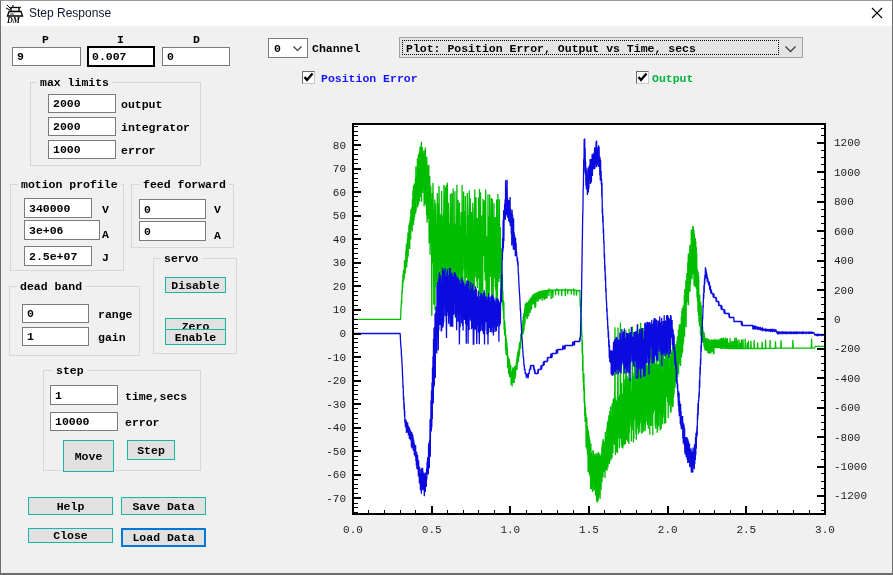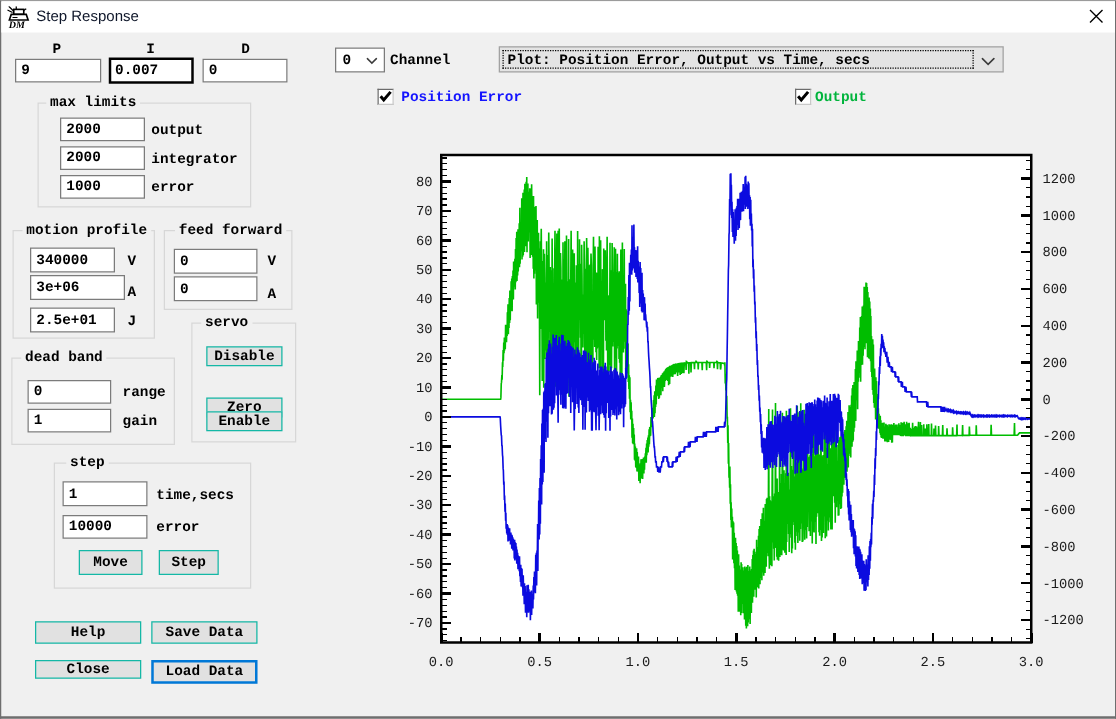--- a/index.html
+++ b/index.html
@@ -77,21 +77,21 @@
 <div class="inp" style="left:48px;top:140px;width:68px;height:19px">1000</div>
 <div class="lbl" style="left:121px;top:144px">error</div>
 
 <div class="grp" style="left:10px;top:184px;width:114px;height:87px">
     <span class="glab" style="left:7px">motion profile</span>
   </div>
 <div class="inp" style="left:24px;top:198px;width:68px;height:20px">340000</div>
 <div class="lbl" style="left:102px;top:203px">V</div>
 <div class="inp" style="left:24px;top:220px;width:76px;height:20px">3e+06</div>
 <div class="lbl" style="left:102px;top:228px">A</div>
-<div class="inp" style="left:24px;top:246px;width:68px;height:20px">2.5e+01</div>
+<div class="inp" style="left:24px;top:246px;width:68px;height:20px">2.5e+07</div>
 <div class="lbl" style="left:102px;top:251px">J</div>
 
 <div class="grp" style="left:131px;top:184px;width:103px;height:64px">
     <span class="glab" style="left:8px">feed forward</span>
   </div>
 <div class="inp" style="left:139px;top:199px;width:67px;height:20px">0</div>
 <div class="lbl" style="left:214px;top:203px">V</div>
 <div class="inp" style="left:139px;top:221px;width:67px;height:20px">0</div>
 <div class="lbl" style="left:214px;top:229px">A</div>
 
@@ -110,21 +110,21 @@
 <div class="inp" style="left:22px;top:327px;width:67px;height:19px">1</div>
 <div class="lbl" style="left:98px;top:331px">gain</div>
 
 <div class="grp" style="left:43px;top:370px;width:158px;height:101px">
     <span class="glab" style="left:9px">step</span>
   </div>
 <div class="inp" style="left:50px;top:385px;width:68px;height:20px">1</div>
 <div class="lbl" style="left:125px;top:390px">time,secs</div>
 <div class="inp" style="left:50px;top:412px;width:68px;height:19px">10000</div>
 <div class="lbl" style="left:125px;top:416px">error</div>
-<div class="btn" style="left:63px;top:440px;width:51px;height:20px">Move</div>
+<div class="btn" style="left:63px;top:440px;width:51px;height:32px">Move</div>
 <div class="btn" style="left:127px;top:440px;width:48px;height:20px">Step</div>
 
 <div class="btn" style="left:28px;top:497px;width:85px;height:18px">Help</div>
 <div class="btn" style="left:121px;top:497px;width:85px;height:18px">Save Data</div>
 <div class="btn" style="left:28px;top:528px;width:85px;height:15px">Close</div>
 <div class="btn" style="left:121px;top:528px;width:85px;height:19px;border:2px solid #0078d7">Load Data</div>
 
 <svg class="plot" style="position:absolute;left:0;top:0" width="893" height="575" viewBox="0 0 893 575">
  <rect x="353.0" y="124.0" width="472.0" height="390.0" fill="#ffffff" stroke="none"></rect>
  <polyline points="353.0,319.4 353.2,319.4 353.5,319.4 353.7,319.4 354.0,319.4 354.2,319.4 354.5,319.4 354.7,319.4 355.0,319.4 355.2,319.4 355.5,319.4 355.7,319.4 356.0,319.4 356.2,319.4 356.5,319.4 356.7,319.4 357.0,319.4 357.2,319.4 357.5,319.4 357.7,319.4 358.0,319.4 358.2,319.4 358.5,319.4 358.7,319.4 359.0,319.4 359.2,319.4 359.5,319.4 359.7,319.4 360.0,319.4 360.2,319.4 360.5,319.4 360.7,319.4 361.0,319.4 361.2,319.4 361.5,319.4 361.7,319.4 361.9,319.4 362.2,319.4 362.4,319.4 362.7,319.4 362.9,319.4 363.2,319.4 363.4,319.4 363.7,319.4 363.9,319.4 364.2,319.4 364.4,319.4 364.7,319.4 364.9,319.4 365.2,319.4 365.4,319.4 365.7,319.4 365.9,319.4 366.2,319.4 366.4,319.4 366.7,319.4 366.9,319.4 367.2,319.4 367.4,319.4 367.7,319.4 367.9,319.4 368.2,319.4 368.4,319.4 368.7,319.4 368.9,319.4 369.2,319.4 369.4,319.4 369.7,319.4 369.9,319.4 370.2,319.4 370.4,319.4 370.6,319.4 370.9,319.4 371.1,319.4 371.4,319.4 371.6,319.4 371.9,319.4 372.1,319.4 372.4,319.4 372.6,319.4 372.9,319.4 373.1,319.4 373.4,319.4 373.6,319.4 373.9,319.4 374.1,319.4 374.4,319.4 374.6,319.4 374.9,319.4 375.1,319.4 375.4,319.4 375.6,319.4 375.9,319.4 376.1,319.4 376.4,319.4 376.6,319.4 376.9,319.4 377.1,319.4 377.4,319.4 377.6,319.4 377.9,319.4 378.1,319.4 378.4,319.4 378.6,319.4 378.8,319.4 379.1,319.4 379.3,319.4 379.6,319.4 379.8,319.4 380.1,319.4 380.3,319.4 380.6,319.4 380.8,319.4 381.1,319.4 381.3,319.4 381.6,319.4 381.8,319.4 382.1,319.4 382.3,319.4 382.6,319.4 382.8,319.4 383.1,319.4 383.3,319.4 383.6,319.4 383.8,319.4 384.1,319.4 384.3,319.4 384.6,319.4 384.8,319.4 385.1,319.4 385.3,319.4 385.6,319.4 385.8,319.4 386.1,319.4 386.3,319.4 386.6,319.4 386.8,319.4 387.1,319.4 387.3,319.4 387.5,319.4 387.8,319.4 388.0,319.4 388.3,319.4 388.5,319.4 388.8,319.4 389.0,319.4 389.3,319.4 389.5,319.4 389.8,319.4 390.0,319.4 390.3,319.4 390.5,319.4 390.8,319.4 391.0,319.4 391.3,319.4 391.5,319.4 391.8,319.4 392.0,319.4 392.3,319.4 392.5,319.4 392.8,319.4 393.0,319.4 393.3,319.4 393.5,319.4 393.8,319.4 394.0,319.4 394.3,319.4 394.5,319.4 394.8,319.4 395.0,319.4 395.3,319.4 395.5,319.4 395.8,319.4 396.0,319.4 396.2,319.4 396.5,319.4 396.7,319.4 397.0,319.4 397.2,319.4 397.5,319.4 397.7,319.4 398.0,319.4 398.2,319.4 398.5,319.4 398.7,319.4 399.0,319.4 399.2,319.4 399.5,319.4 399.7,319.4 400.0,319.4 400.2,319.4 400.5,319.4 400.7,318.1 401.0,306.9 401.2,305.9 401.5,300.1 401.7,303.7 402.0,289.8 402.2,293.6 402.5,280.0 402.7,288.6 403.0,274.1 403.2,282.6 403.5,270.1 403.7,280.4 404.0,270.2 404.2,279.1 404.5,259.9 404.7,272.1 404.9,261.6 405.2,273.8 405.4,260.0 405.7,268.7 405.9,249.8 406.2,263.3 406.4,243.5 406.7,267.3 406.9,245.4 407.2,262.3 407.4,238.4 407.7,258.3 407.9,232.5 408.2,256.2 408.4,238.7 408.7,246.9 408.9,225.0 409.2,248.7 409.4,222.9 409.7,248.9 409.9,220.9 410.2,238.9 410.4,216.4 410.7,239.6 410.9,209.2 411.2,227.7 411.4,211.3 411.7,229.4 411.9,207.0 412.2,231.6 412.4,199.2 412.7,225.7 412.9,190.5 413.1,221.8 413.4,185.4 413.6,224.7 413.9,191.7 414.1,220.3 414.4,183.5 414.6,217.1 414.9,186.6 415.1,208.8 415.4,178.6 415.6,213.8 415.9,166.2 416.1,211.0 416.4,182.8 416.6,199.5 416.9,184.3 417.1,201.0 417.4,158.6 417.6,207.6 417.9,167.4 418.1,205.4 418.4,154.2 418.6,204.1 418.9,165.2 419.1,193.6 419.4,151.7 419.6,201.6 419.9,147.1 420.1,181.9 420.4,149.8 420.6,197.0 420.9,145.5 421.1,186.2 421.4,141.7 421.6,201.7 421.8,156.6 422.1,187.5 422.3,146.9 422.6,193.1 422.8,153.4 423.1,185.9 423.3,165.0 423.6,183.4 423.8,150.6 424.1,206.4 424.3,162.8 424.6,189.4 424.8,150.8 425.1,204.0 425.3,147.4 425.6,180.0 425.8,159.0 426.1,205.4 426.3,156.8 426.6,214.9 426.8,156.8 427.1,222.7 427.3,178.2 427.6,218.9 427.8,165.5 428.1,216.4 428.3,181.4 428.6,202.8 428.8,164.8 429.1,243.5 429.3,202.2 429.6,214.3 429.8,176.1 430.1,254.8 430.3,198.7 430.5,242.2 430.8,186.3 431.0,238.4 431.3,198.9 431.5,229.5 431.8,316.1 432.0,236.6 432.3,193.0 432.5,263.2 432.8,198.9 433.0,183.0 433.3,222.2 433.5,244.9 433.8,304.8 434.0,261.3 434.3,208.9 434.5,272.0 434.8,199.5 435.0,310.1 435.3,213.9 435.5,203.1 435.8,221.4 436.0,287.2 436.3,227.2 436.5,254.1 436.8,226.0 437.0,280.4 437.3,193.0 437.5,290.6 437.8,204.1 438.0,304.9 438.3,240.3 438.5,275.4 438.8,221.1 439.0,186.1 439.2,203.9 439.5,265.1 439.7,220.9 440.0,287.5 440.2,213.6 440.5,315.1 440.7,220.4 441.0,296.6 441.2,216.2 441.5,281.2 441.7,190.9 442.0,270.0 442.2,231.0 442.5,268.5 442.7,315.8 443.0,260.2 443.2,214.7 443.5,293.7 443.7,218.2 444.0,184.7 444.2,212.1 444.5,309.4 444.7,231.8 445.0,280.6 445.2,231.2 445.5,186.8 445.7,213.3 446.0,286.9 446.2,302.1 446.5,184.7 446.7,226.3 447.0,283.2 447.2,221.8 447.4,182.8 447.7,241.2 447.9,281.9 448.2,228.9 448.4,202.5 448.7,214.7 448.9,291.9 449.2,235.3 449.4,286.5 449.7,223.6 449.9,278.3 450.2,317.4 450.4,193.9 450.7,228.1 450.9,290.4 451.2,235.2 451.4,278.4 451.7,242.5 451.9,193.1 452.2,227.5 452.4,285.2 452.7,214.5 452.9,283.5 453.2,188.4 453.4,302.6 453.7,225.0 453.9,271.5 454.2,236.8 454.4,272.1 454.7,230.7 454.9,191.3 455.2,317.4 455.4,240.1 455.7,240.7 455.9,289.2 456.1,223.5 456.4,277.3 456.6,227.1 456.9,184.7 457.1,224.3 457.4,276.7 457.6,212.2 457.9,297.2 458.1,199.7 458.4,296.3 458.6,311.2 458.9,278.1 459.1,243.0 459.4,202.7 459.6,237.1 459.9,273.8 460.1,241.7 460.4,291.5 460.6,226.0 460.9,273.6 461.1,212.2 461.4,284.2 461.6,230.1 461.9,304.2 462.1,184.9 462.4,294.9 462.6,236.0 462.9,286.2 463.1,211.5 463.4,255.9 463.6,191.5 463.9,250.1 464.1,222.4 464.4,270.2 464.6,211.1 464.8,284.8 465.1,314.1 465.3,195.9 465.6,220.1 465.8,253.0 466.1,235.6 466.3,277.9 466.6,238.5 466.8,267.1 467.1,240.4 467.3,193.1 467.6,213.9 467.8,295.7 468.1,215.0 468.3,304.7 468.6,227.6 468.8,294.6 469.1,224.7 469.3,190.5 469.6,213.3 469.8,296.1 470.1,216.1 470.3,198.2 470.6,226.6 470.8,302.6 471.1,245.9 471.3,262.7 471.6,212.3 471.8,289.8 472.1,211.7 472.3,287.5 472.6,218.0 472.8,202.8 473.1,212.1 473.3,289.7 473.5,239.0 473.8,312.0 474.0,235.7 474.3,287.4 474.5,223.3 474.8,189.4 475.0,234.6 475.3,271.8 475.5,226.5 475.8,277.5 476.0,197.2 476.3,240.9 476.5,220.6 476.8,281.7 477.0,218.0 477.3,288.0 477.5,241.7 477.8,278.8 478.0,218.3 478.3,277.9 478.5,197.5 478.8,235.2 479.0,213.0 479.3,294.5 479.5,189.0 479.8,285.6 480.0,239.0 480.3,306.7 480.5,192.3 480.8,266.9 481.0,226.7 481.3,267.1 481.5,225.3 481.7,294.5 482.0,215.4 482.2,279.8 482.5,215.2 482.7,317.4 483.0,198.9 483.2,252.5 483.5,237.8 483.7,256.2 484.0,225.5 484.2,200.3 484.5,218.1 484.7,272.6 485.0,226.9 485.2,280.4 485.5,222.8 485.7,189.4 486.0,247.2 486.2,306.3 486.5,236.2 486.7,296.1 487.0,237.3 487.2,297.2 487.5,248.1 487.7,292.0 488.0,194.3 488.2,290.6 488.5,216.3 488.7,302.2 489.0,249.4 489.2,294.6 489.5,237.7 489.7,194.4 490.0,216.4 490.2,277.1 490.4,222.1 490.7,265.6 490.9,217.4 491.2,273.3 491.4,197.9 491.7,315.6 491.9,242.7 492.2,286.1 492.4,199.1 492.7,273.1 492.9,217.9 493.2,311.5 493.4,227.3 493.7,278.7 493.9,203.0 494.2,275.5 494.4,218.2 494.7,276.7 494.9,235.7 495.2,287.1 495.4,217.1 495.7,290.1 495.9,233.4 496.2,307.6 496.4,251.1 496.7,199.6 496.9,226.8 497.2,295.6 497.4,312.8 497.7,249.2 497.9,194.1 498.2,269.5 498.4,238.6 498.7,282.0 498.9,221.2 499.1,279.0 499.4,199.2 499.6,258.7 499.9,237.6 500.1,273.4 500.4,227.1 500.6,295.3 500.9,247.4 501.1,289.6 501.4,248.6 501.6,296.6 501.9,274.2 502.1,298.8 502.4,274.8 502.6,305.5 502.9,291.4 503.1,311.1 503.4,300.2 503.6,319.0 503.9,301.9 504.1,329.8 504.4,319.8 504.6,335.5 504.9,321.8 505.1,334.3 505.4,328.7 505.6,350.2 505.9,334.8 506.1,354.6 506.4,339.0 506.6,355.4 506.9,342.5 507.1,354.7 507.4,347.7 507.6,367.8 507.8,354.9 508.1,368.6 508.3,357.2 508.6,373.7 508.8,362.6 509.1,374.3 509.3,358.7 509.6,377.2 509.8,361.7 510.1,375.7 510.3,366.2 510.6,377.3 510.8,365.3 511.1,384.7 511.3,371.7 511.6,384.6 511.8,371.7 512.1,386.5 512.3,370.7 512.6,381.2 512.8,367.4 513.1,382.3 513.3,370.5 513.6,382.9 513.8,367.2 514.1,383.2 514.3,370.5 514.6,376.7 514.8,366.1 515.1,378.8 515.3,367.2 515.6,375.8 515.8,365.2 516.1,368.7 516.3,362.7 516.5,366.5 516.8,358.3 517.0,370.1 517.3,354.9 517.5,364.2 517.8,352.1 518.0,360.3 518.3,350.0 518.5,361.9 518.8,348.2 519.0,357.3 519.3,343.5 519.5,355.3 519.8,341.7 520.0,348.9 520.3,341.4 520.5,348.6 520.8,333.6 521.0,341.8 521.3,334.3 521.5,339.9 521.8,326.8 522.0,332.9 522.3,326.2 522.5,334.7 522.8,320.1 523.0,329.4 523.3,316.3 523.5,333.5 523.8,313.0 524.0,330.6 524.3,314.1 524.5,325.6 524.7,308.4 525.0,323.5 525.2,303.7 525.5,317.0 525.7,304.5 526.0,316.4 526.2,302.5 526.5,314.0 526.7,302.3 527.0,319.2 527.2,304.6 527.5,318.3 527.7,303.0 528.0,302.6 528.2,313.1 528.5,301.7 528.7,316.2 529.0,300.7 529.2,300.3 529.5,310.1 529.7,306.6 530.0,298.9 530.2,313.0 530.5,298.2 530.7,308.2 531.0,304.8 531.2,297.3 531.5,309.6 531.7,305.5 532.0,296.4 532.2,304.8 532.5,295.8 532.7,295.6 533.0,303.9 533.2,295.3 533.4,295.1 533.7,304.1 533.9,294.8 534.2,304.8 534.4,294.4 534.7,294.2 534.9,308.2 535.2,293.9 535.4,293.7 535.7,307.2 535.9,293.4 536.2,293.3 536.4,293.2 536.7,301.4 536.9,292.9 537.2,292.8 537.4,292.7 537.7,300.9 537.9,298.3 538.2,301.5 538.4,292.2 538.7,292.0 538.9,299.5 539.2,291.9 539.4,291.8 539.7,291.8 539.9,291.7 540.2,299.4 540.4,291.6 540.7,291.5 540.9,291.5 541.2,297.9 541.4,291.4 541.7,291.3 541.9,291.2 542.1,300.7 542.4,291.1 542.6,291.0 542.9,291.0 543.1,297.9 543.4,290.9 543.6,290.8 543.9,290.8 544.1,299.9 544.4,290.8 544.6,290.7 544.9,290.7 545.1,299.2 545.4,296.6 545.6,290.7 545.9,290.6 546.1,298.4 546.4,296.0 546.6,290.6 546.9,290.5 547.1,298.5 547.4,290.5 547.6,290.5 547.9,290.4 548.1,290.4 548.4,290.4 548.6,290.4 548.9,295.9 549.1,289.1 549.4,289.2 549.6,290.3 549.9,290.3 550.1,290.3 550.4,290.2 550.6,290.2 550.8,290.2 551.1,299.0 551.3,290.2 551.6,290.2 551.8,290.2 552.1,290.2 552.3,290.2 552.6,290.2 552.8,297.9 553.1,290.1 553.3,290.1 553.6,290.1 553.8,290.1 554.1,290.1 554.3,290.1 554.6,290.1 554.8,290.1 555.1,290.1 555.3,290.1 555.6,295.3 555.8,290.0 556.1,290.0 556.3,290.0 556.6,290.0 556.8,289.1 557.1,289.2 557.3,290.0 557.6,290.0 557.8,290.0 558.1,290.0 558.3,290.0 558.6,295.5 558.8,290.0 559.0,290.0 559.3,290.0 559.5,290.0 559.8,290.0 560.0,290.0 560.3,290.0 560.5,290.0 560.8,290.0 561.0,290.0 561.3,290.0 561.5,290.0 561.8,296.2 562.0,290.0 562.3,290.0 562.5,290.0 562.8,290.0 563.0,290.0 563.3,290.0 563.5,290.0 563.8,290.0 564.0,290.0 564.3,290.0 564.5,290.0 564.8,290.0 565.0,290.0 565.3,296.2 565.5,289.1 565.8,289.2 566.0,290.0 566.3,290.0 566.5,290.0 566.8,290.0 567.0,290.0 567.3,290.0 567.5,290.0 567.7,294.3 568.0,290.0 568.2,290.0 568.5,290.0 568.7,290.0 569.0,290.0 569.2,290.0 569.5,290.0 569.7,290.0 570.0,290.0 570.2,290.0 570.5,290.0 570.7,290.0 571.0,290.0 571.2,294.5 571.5,290.0 571.7,290.0 572.0,290.0 572.2,290.0 572.5,290.0 572.7,290.0 573.0,290.0 573.2,290.0 573.5,289.1 573.7,289.2 574.0,295.4 574.2,290.1 574.5,290.1 574.7,290.1 575.0,290.2 575.2,290.2 575.5,290.2 575.7,290.3 576.0,290.3 576.2,290.3 576.4,295.6 576.7,294.1 576.9,290.4 577.2,290.4 577.4,290.5 577.7,290.5 577.9,290.5 578.2,290.6 578.4,290.6 578.7,290.6 578.9,290.6 579.2,290.7 579.4,290.7 579.7,292.3 579.9,289.9 580.2,306.7 580.4,299.1 580.7,312.4 580.9,302.8 581.2,327.6 581.4,316.7 581.7,335.0 581.9,333.4 582.2,354.4 582.4,340.3 582.7,370.9 582.9,354.5 583.2,382.1 583.4,373.3 583.7,390.2 583.9,373.3 584.2,403.0 584.4,387.4 584.7,416.0 584.9,401.9 585.1,422.0 585.4,406.8 585.6,421.9 585.9,413.5 586.1,447.5 586.4,417.1 586.6,443.3 586.9,418.0 587.1,450.5 587.4,426.3 587.6,454.5 587.9,440.5 588.1,471.9 588.4,430.2 588.6,458.1 588.9,434.4 589.1,473.2 589.4,436.9 589.6,475.0 589.9,440.5 590.1,476.5 590.4,445.2 590.6,489.3 590.9,443.4 591.1,471.5 591.4,452.4 591.6,489.3 591.9,455.6 592.1,486.2 592.4,459.8 592.6,492.1 592.9,449.9 593.1,490.4 593.3,451.3 593.6,479.6 593.8,462.1 594.1,483.2 594.3,453.9 594.6,490.6 594.8,456.5 595.1,482.9 595.3,461.5 595.6,495.6 595.8,453.3 596.1,489.6 596.3,465.8 596.6,500.5 596.8,454.6 597.1,502.8 597.3,453.5 597.6,496.0 597.8,467.0 598.1,500.9 598.3,452.1 598.6,498.0 598.8,456.8 599.1,495.3 599.3,467.1 599.6,487.5 599.8,453.2 600.1,499.1 600.3,456.5 600.6,487.3 600.8,460.2 601.1,490.3 601.3,455.2 601.6,479.1 601.8,447.2 602.0,482.2 602.3,444.1 602.5,474.4 602.8,440.4 603.0,477.4 603.3,439.0 603.5,468.3 603.8,441.4 604.0,471.7 604.3,446.3 604.5,459.8 604.8,443.2 605.0,477.9 605.3,431.8 605.5,469.6 605.8,440.1 606.0,466.8 606.3,437.7 606.5,469.9 606.8,428.7 607.0,470.8 607.3,423.2 607.5,448.9 607.8,420.8 608.0,467.4 608.3,434.4 608.5,462.4 608.8,415.2 609.0,458.6 609.3,427.3 609.5,464.1 609.8,410.7 610.0,458.0 610.3,433.6 610.5,447.5 610.7,406.2 611.0,460.6 611.2,425.2 611.5,446.4 611.7,416.7 612.0,458.3 612.2,403.3 612.5,450.0 612.7,409.5 613.0,453.3 613.2,399.3 613.5,442.4 613.7,398.2 614.0,433.3 614.2,427.9 614.5,444.9 614.7,410.4 615.0,327.2 615.2,434.7 615.5,454.9 615.7,397.0 616.0,451.3 616.2,400.3 616.5,452.1 616.7,401.0 617.0,448.0 617.2,423.3 617.5,453.0 617.7,390.1 618.0,327.6 618.2,433.8 618.5,432.4 618.7,397.0 619.0,438.9 619.2,410.0 619.4,448.3 619.7,394.8 619.9,438.1 620.2,391.5 620.4,322.4 620.7,426.6 620.9,438.4 621.2,396.0 621.4,445.3 621.7,382.8 621.9,447.7 622.2,394.0 622.4,429.2 622.7,393.6 622.9,448.6 623.2,393.6 623.4,441.5 623.7,333.1 623.9,445.6 624.2,387.0 624.4,444.0 624.7,386.7 624.9,442.2 625.2,379.2 625.4,444.2 625.7,392.0 625.9,330.3 626.2,383.4 626.4,439.8 626.7,391.8 626.9,440.4 627.2,376.3 627.4,423.2 627.6,387.3 627.9,442.1 628.1,386.7 628.4,428.1 628.6,378.6 628.9,444.0 629.1,328.7 629.4,433.5 629.6,379.5 629.9,419.1 630.1,396.1 630.4,414.8 630.6,378.3 630.9,427.1 631.1,396.2 631.4,441.5 631.6,391.7 631.9,430.2 632.1,394.0 632.4,326.6 632.6,381.8 632.9,427.3 633.1,372.9 633.4,442.5 633.6,375.8 633.9,438.7 634.1,384.0 634.4,417.5 634.6,372.6 634.9,332.3 635.1,379.1 635.4,420.0 635.6,392.5 635.9,434.2 636.1,381.2 636.3,439.7 636.6,376.1 636.8,428.7 637.1,370.0 637.3,425.3 637.6,377.6 637.8,324.6 638.1,412.6 638.3,434.3 638.6,381.5 638.8,426.0 639.1,371.4 639.3,329.9 639.6,387.7 639.8,432.5 640.1,386.4 640.3,423.2 640.6,322.7 640.8,418.8 641.1,374.6 641.3,417.1 641.6,375.7 641.8,433.6 642.1,381.8 642.3,433.1 642.6,367.6 642.8,415.8 643.1,389.4 643.3,327.9 643.6,417.6 643.8,431.7 644.1,367.3 644.3,418.0 644.6,386.2 644.8,424.0 645.0,386.3 645.3,430.8 645.5,362.7 645.8,421.5 646.0,325.1 646.3,401.3 646.5,366.8 646.8,408.7 647.0,395.9 647.3,424.9 647.5,365.5 647.8,424.6 648.0,364.3 648.3,428.8 648.5,367.0 648.8,331.0 649.0,393.3 649.3,417.2 649.5,363.8 649.8,434.8 650.0,363.0 650.3,419.2 650.5,327.9 650.8,425.4 651.0,377.4 651.3,425.9 651.5,365.1 651.8,417.5 652.0,379.3 652.3,325.1 652.5,364.9 652.8,435.2 653.0,359.8 653.3,413.4 653.5,374.3 653.7,409.0 654.0,359.5 654.2,410.6 654.5,326.7 654.7,397.1 655.0,372.9 655.2,425.7 655.5,363.6 655.7,428.5 656.0,368.2 656.2,423.9 656.5,357.8 656.7,329.1 657.0,380.5 657.2,432.7 657.5,365.8 657.7,430.0 658.0,365.0 658.2,423.9 658.5,364.1 658.7,426.3 659.0,374.6 659.2,397.0 659.5,327.7 659.7,413.1 660.0,354.4 660.2,430.6 660.5,363.9 660.7,324.1 661.0,411.4 661.2,429.1 661.5,358.5 661.7,416.6 661.9,373.5 662.2,411.2 662.4,371.5 662.7,424.4 662.9,372.8 663.2,329.8 663.4,353.1 663.7,414.0 663.9,369.7 664.2,417.8 664.4,358.7 664.7,423.5 664.9,360.5 665.2,417.2 665.4,350.7 665.7,423.5 665.9,364.6 666.2,331.7 666.4,351.3 666.7,396.9 666.9,353.0 667.2,393.8 667.4,359.2 667.7,402.1 667.9,324.9 668.2,418.1 668.4,362.4 668.7,402.8 668.9,353.7 669.2,405.7 669.4,368.6 669.7,396.0 669.9,373.4 670.2,395.6 670.4,356.0 670.6,412.6 670.9,352.3 671.1,412.4 671.4,359.0 671.6,390.3 671.9,349.9 672.1,403.4 672.4,349.4 672.6,407.2 672.9,348.9 673.1,406.4 673.4,347.7 673.6,397.1 673.9,354.3 674.1,394.2 674.4,347.6 674.6,387.8 674.9,351.5 675.1,387.8 675.4,345.8 675.6,376.6 675.9,344.1 676.1,382.3 676.4,358.1 676.6,376.4 676.9,341.1 677.1,369.8 677.4,336.6 677.6,377.4 677.9,344.9 678.1,373.4 678.4,329.6 678.6,373.9 678.9,336.9 679.1,364.8 679.3,324.2 679.6,362.9 679.8,325.4 680.1,353.0 680.3,325.7 680.6,366.0 680.8,323.8 681.1,356.3 681.3,316.5 681.6,357.4 681.8,310.7 682.1,353.5 682.3,308.0 682.6,352.3 682.8,311.7 683.1,345.3 683.3,305.6 683.6,342.1 683.8,309.8 684.1,331.0 684.3,295.3 684.6,336.8 684.8,289.1 685.1,320.2 685.3,293.9 685.6,311.3 685.8,280.4 686.1,327.3 686.3,288.3 686.6,305.3 686.8,272.9 687.1,302.2 687.3,273.8 687.6,290.0 687.8,262.1 688.0,297.9 688.3,253.7 688.5,305.3 688.8,257.6 689.0,292.0 689.3,252.9 689.5,282.2 689.8,245.2 690.0,291.7 690.3,246.7 690.5,284.5 690.8,244.4 691.0,277.6 691.3,229.5 691.5,267.7 691.8,242.5 692.0,279.3 692.3,229.6 692.5,273.6 692.8,226.1 693.0,274.5 693.3,226.4 693.5,271.7 693.8,229.7 694.0,285.7 694.3,233.6 694.5,283.7 694.8,254.3 695.0,286.8 695.3,238.0 695.5,274.5 695.8,241.2 696.0,287.4 696.3,246.9 696.5,288.9 696.7,252.8 697.0,297.5 697.2,268.8 697.5,301.5 697.7,278.5 698.0,312.0 698.2,271.4 698.5,315.7 698.7,275.6 699.0,322.4 699.2,297.0 699.5,326.2 699.7,294.8 700.0,312.4 700.2,304.2 700.5,335.6 700.7,301.8 701.0,331.8 701.2,304.9 701.5,338.7 701.7,315.3 702.0,341.7 702.2,317.5 702.5,338.1 702.7,326.6 703.0,342.9 703.2,331.0 703.5,341.9 703.7,337.2 704.0,346.5 704.2,332.6 704.5,348.0 704.7,336.2 704.9,349.9 705.2,341.1 705.4,350.4 705.7,338.5 705.9,349.9 706.2,338.2 706.4,351.0 706.7,341.0 706.9,350.4 707.2,338.1 707.4,350.9 707.7,344.8 707.9,353.2 708.2,341.3 708.4,349.4 708.7,339.1 708.9,353.2 709.2,344.6 709.4,350.0 709.7,339.8 709.9,353.7 710.2,342.3 710.4,351.2 710.7,341.2 710.9,353.5 711.2,339.5 711.4,351.8 711.7,339.7 711.9,351.7 712.2,339.7 712.4,351.0 712.7,343.0 712.9,352.0 713.2,339.5 713.4,354.2 713.6,342.8 713.9,353.9 714.1,340.0 714.4,348.0 714.6,339.9 714.9,348.1 715.1,338.5 715.4,348.1 715.6,340.2 715.9,348.1 716.1,342.4 716.4,348.1 716.6,339.7 716.9,348.1 717.1,342.6 717.4,348.2 717.6,339.6 717.9,348.2 718.1,341.4 718.4,348.2 718.6,342.0 718.9,348.2 719.1,338.7 719.4,348.2 719.6,340.1 719.9,348.2 720.1,342.1 720.4,348.2 720.6,348.2 720.9,337.9 721.1,348.3 721.4,348.3 721.6,340.2 721.9,348.3 722.1,338.2 722.3,348.3 722.6,348.3 722.8,341.1 723.1,348.3 723.3,337.5 723.6,348.3 723.8,339.7 724.1,348.3 724.3,339.5 724.6,348.4 724.8,348.4 725.1,348.4 725.3,337.5 725.6,348.4 725.8,348.4 726.1,338.6 726.3,348.4 726.6,348.4 726.8,341.1 727.1,348.4 727.3,338.3 727.6,348.4 727.8,348.4 728.1,348.5 728.3,342.3 728.6,348.5 728.8,343.2 729.1,348.5 729.3,348.5 729.6,348.5 729.8,348.5 730.1,338.2 730.3,348.5 730.6,348.5 730.8,342.4 731.0,348.5 731.3,348.5 731.5,348.5 731.8,341.2 732.0,348.5 732.3,348.5 732.5,340.9 732.8,348.5 733.0,348.5 733.3,341.3 733.5,348.5 733.8,348.5 734.0,348.5 734.3,348.5 734.5,348.5 734.8,337.5 735.0,348.5 735.3,348.5 735.5,348.5 735.8,348.5 736.0,348.5 736.3,337.7 736.5,348.5 736.8,348.5 737.0,348.5 737.3,340.0 737.5,348.5 737.8,348.5 738.0,348.5 738.3,348.5 738.5,348.5 738.8,348.5 739.0,339.4 739.2,348.5 739.5,348.5 739.7,348.5 740.0,348.5 740.2,342.8 740.5,348.5 740.7,348.5 741.0,348.5 741.2,348.5 741.5,339.4 741.7,348.5 742.0,348.5 742.2,348.5 742.5,348.5 742.7,348.5 743.0,339.2 743.2,348.5 743.5,348.5 743.7,348.5 744.0,348.5 744.2,348.5 744.5,348.5 744.7,348.5 745.0,348.5 745.2,338.8 745.5,348.5 745.7,348.5 746.0,348.5 746.2,348.5 746.5,348.5 746.7,348.5 747.0,348.5 747.2,342.8 747.5,348.5 747.7,348.5 747.9,348.5 748.2,348.5 748.4,340.4 748.7,348.5 748.9,348.5 749.2,348.5 749.4,348.5 749.7,348.5 749.9,348.5 750.2,348.5 750.4,348.5 750.7,348.5 750.9,340.8 751.2,348.5 751.4,348.5 751.7,348.5 751.9,348.5 752.2,348.5 752.4,348.5 752.7,348.5 752.9,348.5 753.2,348.5 753.4,348.5 753.7,348.5 753.9,348.5 754.2,340.0 754.4,348.5 754.7,348.5 754.9,348.5 755.2,348.5 755.4,348.5 755.7,348.5 755.9,348.5 756.2,348.5 756.4,348.5 756.6,348.5 756.9,348.5 757.1,348.5 757.4,348.5 757.6,342.6 757.9,348.5 758.1,348.5 758.4,348.5 758.6,348.5 758.9,348.5 759.1,348.5 759.4,348.5 759.6,348.5 759.9,348.5 760.1,348.5 760.4,348.5 760.6,348.5 760.9,348.5 761.1,348.5 761.4,348.5 761.6,348.5 761.9,348.5 762.1,341.8 762.4,348.5 762.6,348.5 762.9,348.5 763.1,348.5 763.4,348.5 763.6,348.5 763.9,348.5 764.1,348.5 764.4,348.5 764.6,348.5 764.9,348.5 765.1,348.5 765.3,348.5 765.6,339.7 765.8,348.4 766.1,348.4 766.3,348.4 766.6,348.4 766.8,348.4 767.1,348.4 767.3,348.4 767.6,348.4 767.8,348.4 768.1,348.4 768.3,348.4 768.6,348.4 768.8,348.4 769.1,348.4 769.3,348.4 769.6,348.4 769.8,348.4 770.1,340.0 770.3,348.4 770.6,348.3 770.8,348.3 771.1,348.3 771.3,348.3 771.6,348.3 771.8,348.3 772.1,348.3 772.3,348.3 772.6,348.3 772.8,348.3 773.1,348.3 773.3,348.3 773.5,348.3 773.8,348.3 774.0,348.3 774.3,348.3 774.5,348.3 774.8,348.3 775.0,348.3 775.3,348.3 775.5,341.2 775.8,348.2 776.0,348.2 776.3,348.2 776.5,348.2 776.8,348.2 777.0,348.2 777.3,348.2 777.5,348.2 777.8,348.2 778.0,348.2 778.3,348.2 778.5,348.2 778.8,348.2 779.0,348.2 779.3,348.2 779.5,348.2 779.8,348.2 780.0,348.2 780.3,348.2 780.5,348.2 780.8,348.2 781.0,340.2 781.3,348.2 781.5,348.2 781.8,348.2 782.0,348.2 782.2,348.2 782.5,348.2 782.7,348.2 783.0,348.2 783.2,348.2 783.5,348.2 783.7,348.2 784.0,348.2 784.2,348.2 784.5,348.2 784.7,348.2 785.0,348.2 785.2,348.2 785.5,348.2 785.7,348.2 786.0,348.2 786.2,348.2 786.5,348.2 786.7,348.2 787.0,348.2 787.2,348.2 787.5,348.2 787.7,348.2 788.0,348.2 788.2,348.2 788.5,348.2 788.7,348.2 789.0,348.2 789.2,348.2 789.5,348.2 789.7,348.2 790.0,348.2 790.2,348.2 790.5,348.2 790.7,348.2 790.9,348.2 791.2,348.2 791.4,348.2 791.7,348.2 791.9,348.2 792.2,348.2 792.4,348.2 792.7,348.2 792.9,339.9 793.2,348.2 793.4,348.2 793.7,348.2 793.9,348.2 794.2,348.2 794.4,348.2 794.7,348.2 794.9,348.2 795.2,348.2 795.4,348.2 795.7,348.2 795.9,348.2 796.2,348.2 796.4,348.2 796.7,348.2 796.9,348.2 797.2,348.2 797.4,348.2 797.7,348.2 797.9,348.2 798.2,348.2 798.4,348.2 798.7,348.2 798.9,348.2 799.2,348.2 799.4,348.2 799.6,348.2 799.9,348.2 800.1,348.2 800.4,348.2 800.6,348.2 800.9,348.2 801.1,348.2 801.4,348.2 801.6,348.2 801.9,348.2 802.1,348.2 802.4,348.2 802.6,348.2 802.9,348.2 803.1,348.2 803.4,348.2 803.6,348.2 803.9,348.2 804.1,348.2 804.4,348.2 804.6,348.2 804.9,348.2 805.1,348.2 805.4,348.2 805.6,348.2 805.9,348.2 806.1,348.2 806.4,348.2 806.6,348.2 806.9,348.2 807.1,348.2 807.4,348.2 807.6,348.2 807.8,348.2 808.1,348.2 808.3,348.2 808.6,348.2 808.8,348.2 809.1,348.2 809.3,348.2 809.6,348.2 809.8,348.2 810.1,348.2 810.3,348.2 810.6,348.2 810.8,348.2 811.1,348.2 811.3,348.2 811.6,338.5 811.8,348.2 812.1,348.2 812.3,348.2 812.6,348.2 812.8,348.2 813.1,348.2 813.3,348.2 813.6,348.2 813.8,348.2 814.1,348.1 814.3,347.8 814.6,347.5 814.8,347.2 815.1,346.9 815.3,346.6 815.6,346.3 815.8,346.3 816.1,346.3 816.3,346.3 816.5,346.3 816.8,346.3 817.0,346.3 817.3,346.3 817.5,346.3 817.8,346.3 818.0,346.3 818.3,346.3 818.5,346.3 818.8,346.3 819.0,346.3 819.3,346.3 819.5,346.3 819.8,346.3 820.0,346.3 820.3,346.3 820.5,346.3 820.8,346.3 821.0,346.3 821.3,346.3 821.5,346.3 821.8,346.3 822.0,346.3 822.3,346.3 822.5,346.3 822.8,346.3 823.0,346.3 823.3,346.3 823.5,346.3 823.8,346.3 824.0,346.3 824.3,346.3 824.5,346.3 824.8,346.3 825.0,346.3" fill="none" stroke="#00bd00" stroke-width="1.3"></polyline>

